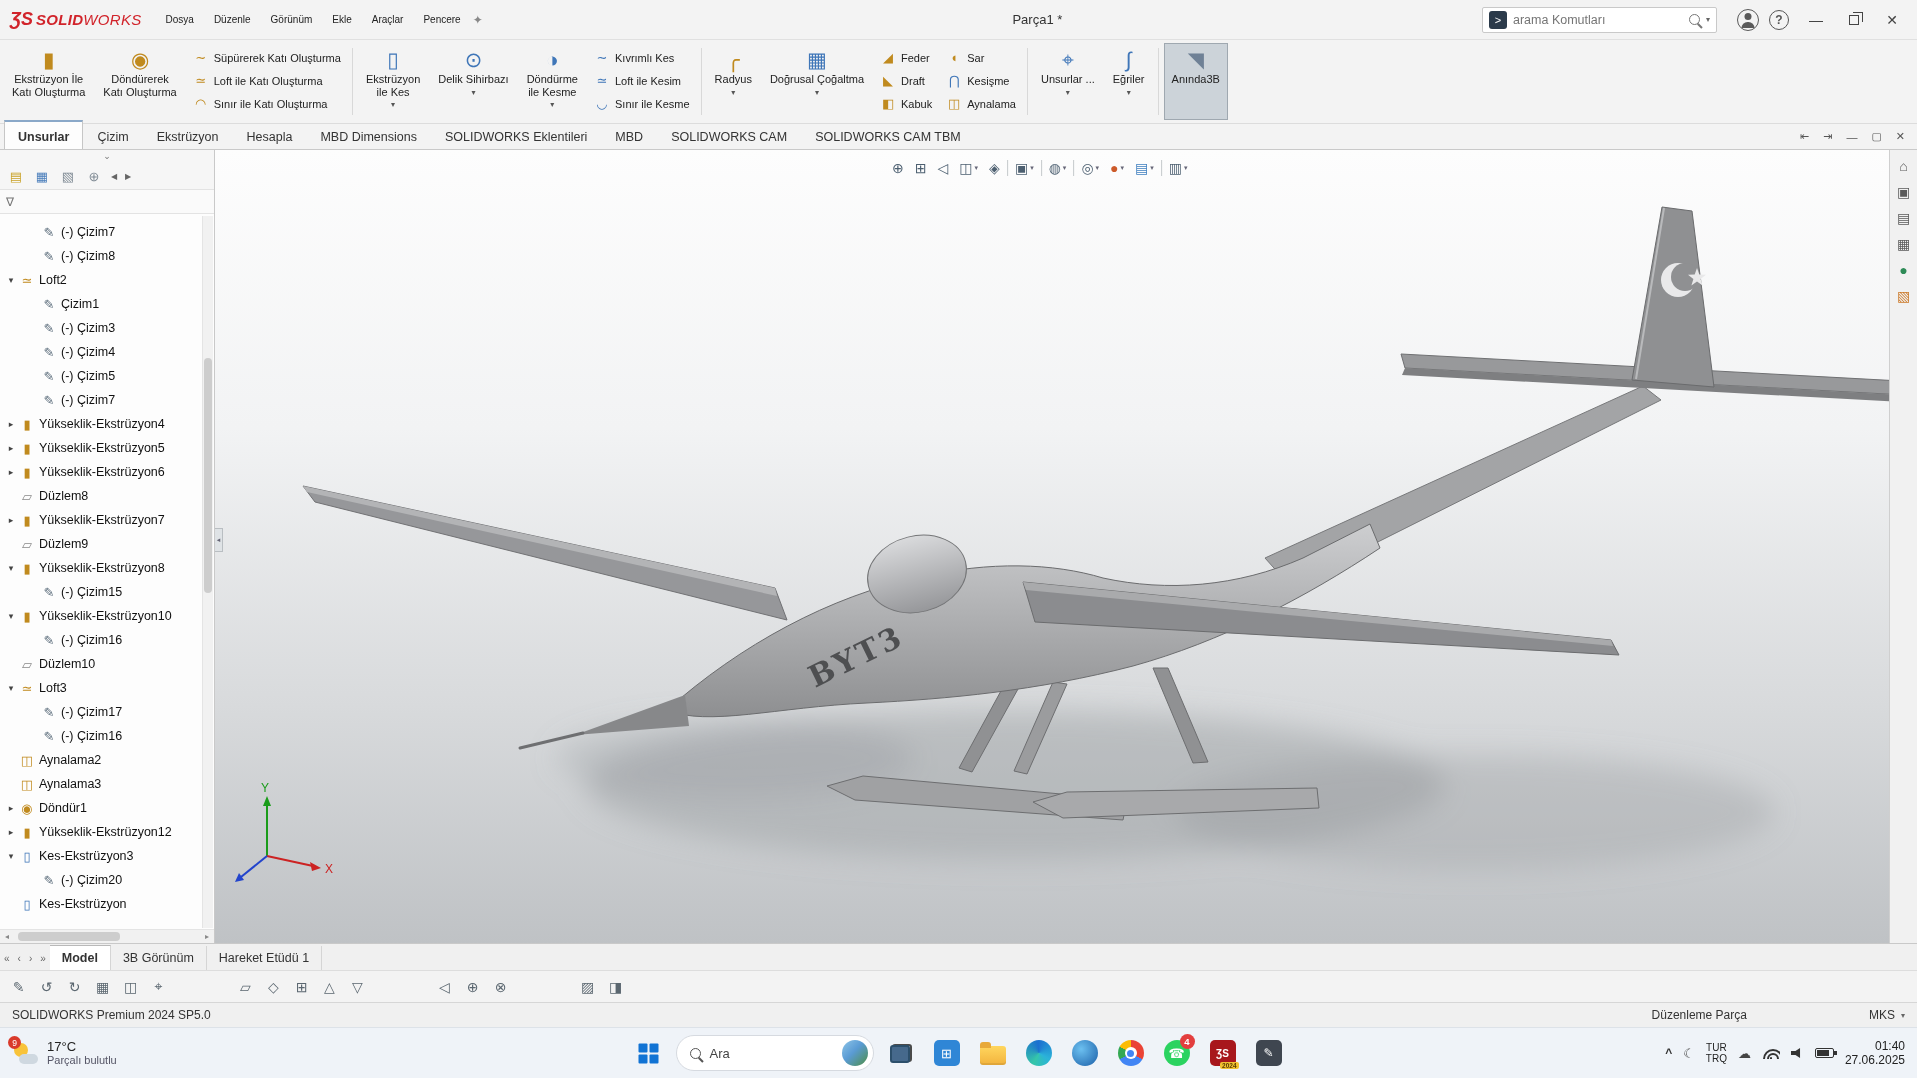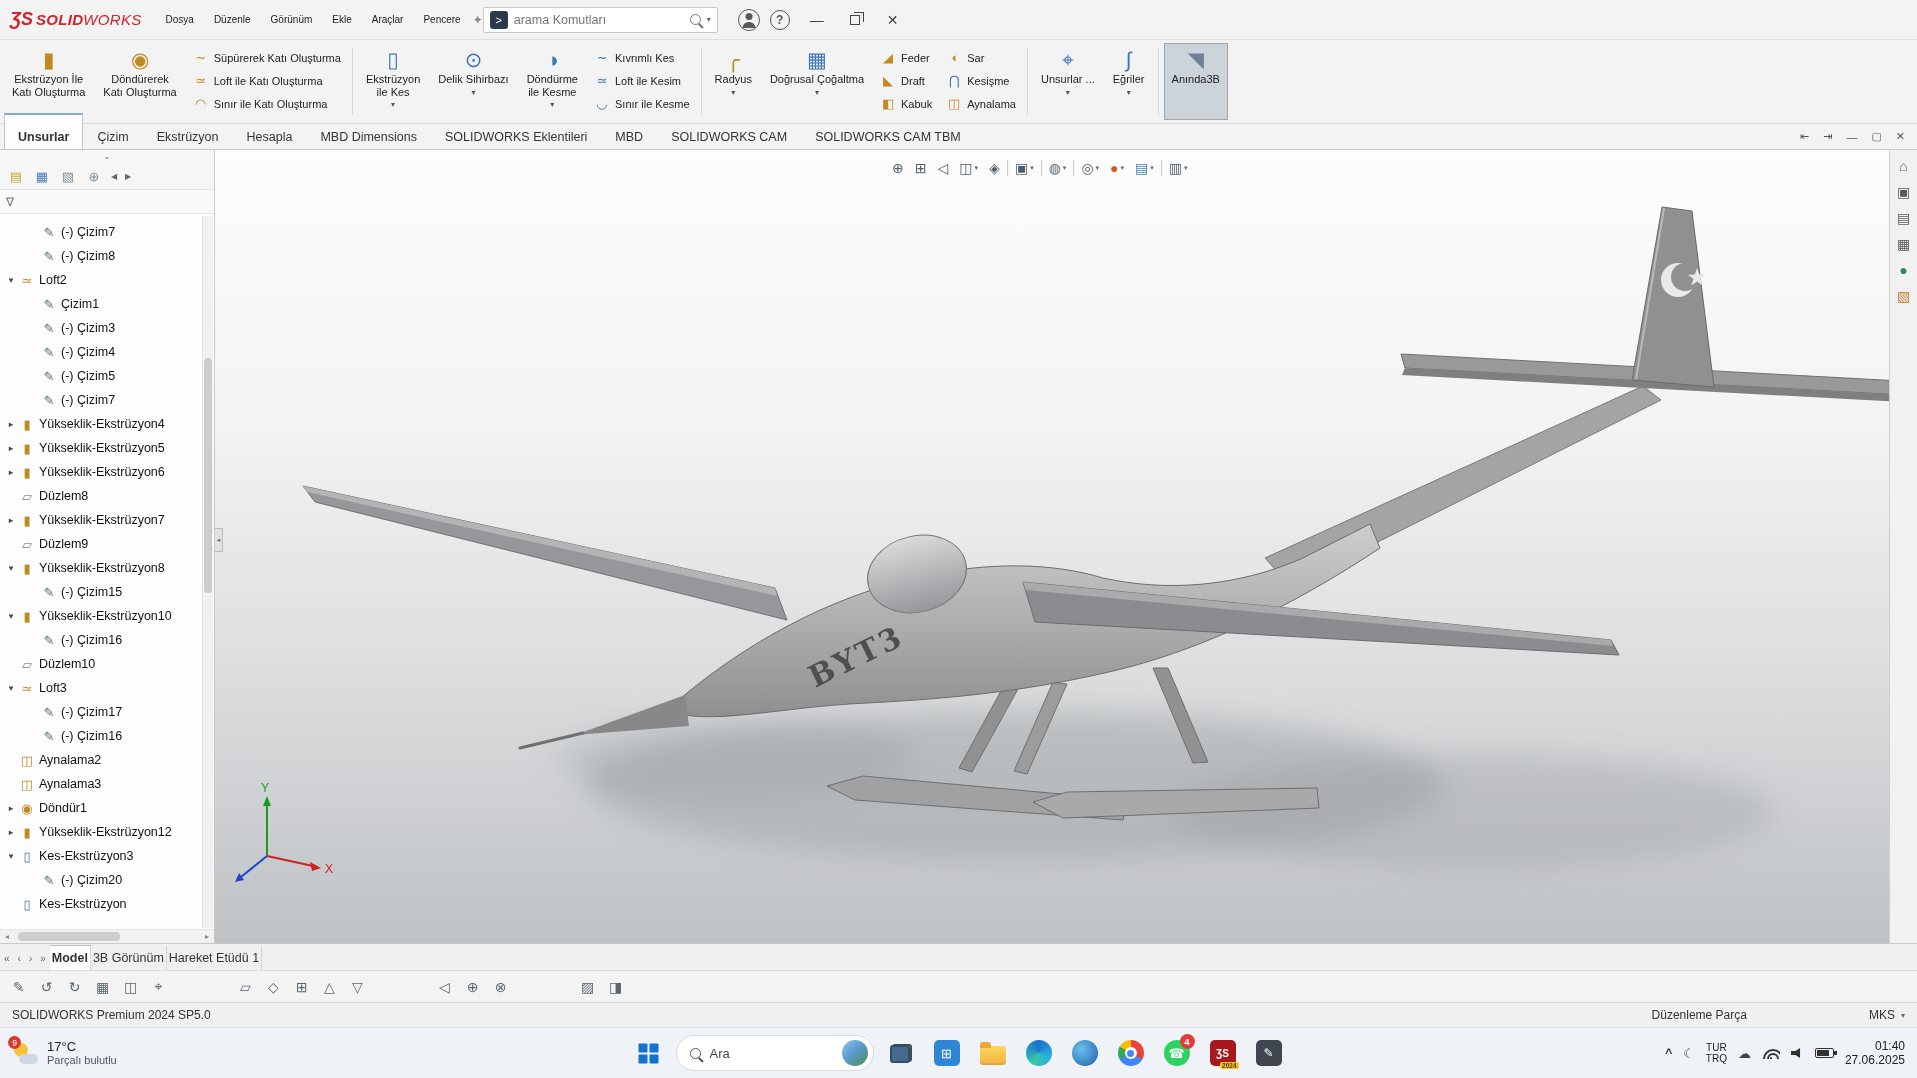--- a/index.html
+++ b/index.html
@@ -38,21 +38,21 @@
 .rcol{display:flex;flex-direction:column;justify-content:flex-start;padding-top:5px;gap:4px}
 .rsmall{display:flex;align-items:center;gap:5px;font-size:11px;color:#222;padding:2px 6px;background:none;border:none;font-family:inherit;white-space:nowrap;cursor:default}
 .rsmall .ricon{font-size:13px;width:16px;text-align:center}
 .rsep{width:1px;background:#d8d8d8;margin:5px 3px}
 .gold{color:#c08a1e}.blue{color:#3f76b8}.steel{color:#6f8196}
 .rlarge.active{background:#ccd3d9;border:1px solid #9fa8b0}
 
 
 .tabrow{height:26px;flex:0 0 26px;background:#f3f3f3;display:flex;align-items:flex-end;padding-left:4px;border-bottom:1px solid #c9c9c9}
 .tab{font-size:12.5px;color:#333;padding:4px 13px 5px;border:1px solid transparent;border-bottom:none;white-space:nowrap}
-.tab.active{background:#fdfdfd;border-color:#c6c6c6;font-weight:bold;border-top:2px solid #8aa8c8;padding-top:15px}
+.tab.active{background:#fdfdfd;border-color:#c6c6c6;font-weight:bold;border-top:2px solid #8aa8c8;padding-top:8px}
 .tabrow-spacer{flex:1}
 .docwin-controls{display:flex;align-items:center;gap:14px;padding:0 12px 6px}
 .dwc{font-size:11px;color:#555}
 
 
 .main{flex:1;display:flex;min-height:0}
 .panel{width:215px;flex:0 0 215px;background:#f6f6f6;border-right:1px solid #c9c9c9;position:relative;display:flex;flex-direction:column}
 .panel-collapse{height:14px;text-align:center;font-size:9px;color:#777;line-height:12px}
 .panel-tabs{height:26px;display:flex;align-items:center;gap:2px;padding:0 4px;border-bottom:1px solid #e3e3e3}
 .ptab{width:24px;height:22px;display:flex;align-items:center;justify-content:center;font-size:13px}
@@ -84,21 +84,21 @@
 .hcaret{font-size:7px;color:#667}
 .splitter-handle{position:absolute;left:0;top:378px;width:8px;height:24px;background:#dfe3e6;border:1px solid #b9bec2;border-left:none;font-size:7px;color:#667;display:flex;align-items:center;justify-content:center}
 
 .rightstrip{width:28px;flex:0 0 28px;background:#f1f1f1;border-left:1px solid #cfcfcf;display:flex;flex-direction:column;align-items:center;padding-top:8px;gap:10px}
 .rs-icon{font-size:14px;color:#5a5a5a}
 .rs-green{color:#2e8b57}.rs-orange{color:#cc7a2a}
 
 
 .doctabs{height:27px;flex:0 0 27px;background:#f0f0f0;border-top:1px solid #c9c9c9;display:flex;align-items:flex-end}
 .dt-nav{font-size:10px;color:#666;padding:0 4px 6px}
-.doctab{font-size:12.5px;color:#333;padding:5px 2px;border-right:1px solid #d5d5d5}
+.doctab{font-size:12.5px;color:#333;padding:5px 12px;border-right:1px solid #d5d5d5}
 .doctab.active{background:#fff;font-weight:bold;border-top:1px solid #b9b9b9}
 
 
 .sketchbar{height:32px;flex:0 0 32px;background:#f3f3f3;border-top:1px solid #ddd;display:flex;align-items:center;padding:0 8px;gap:7px}
 .sb-icon{font-size:14px;color:#5b6770;width:21px;text-align:center}
 .sb-gap{width:52px}
 
 
 .statusbar{height:25px;flex:0 0 25px;background:#f0f0f0;border-top:1px solid #d6d6d6;display:flex;align-items:center;font-size:12px;color:#333;padding:0 12px}
 .st-right{margin-left:auto;display:flex;align-items:center;gap:6px}
@@ -161,20 +161,21 @@
       <span class="logo-mark">ƷS</span>
       <span class="logo-text"><b>SOLID</b><span>WORKS</span></span>
     </div>
     <span class="menu-item">Dosya</span>
     <span class="menu-item">Düzenle</span>
     <span class="menu-item">Görünüm</span>
     <span class="menu-item">Ekle</span>
     <span class="menu-item">Araçlar</span>
     <span class="menu-item">Pencere</span>
     <span class="pin-icon">✦</span>
+    <div class="title-center">Parça1 *</div>
     <div class="searchbox">
       <span class="search-chip">&gt;</span>
       <input type="text" placeholder="arama Komutları" style="">
       <span class="mag"></span>
       <span class="sb-caret">▾</span>
     </div>
     <span class="avatar"></span>
     <span class="help">?</span>
     <span class="cap">—</span>
     <span class="cap">

